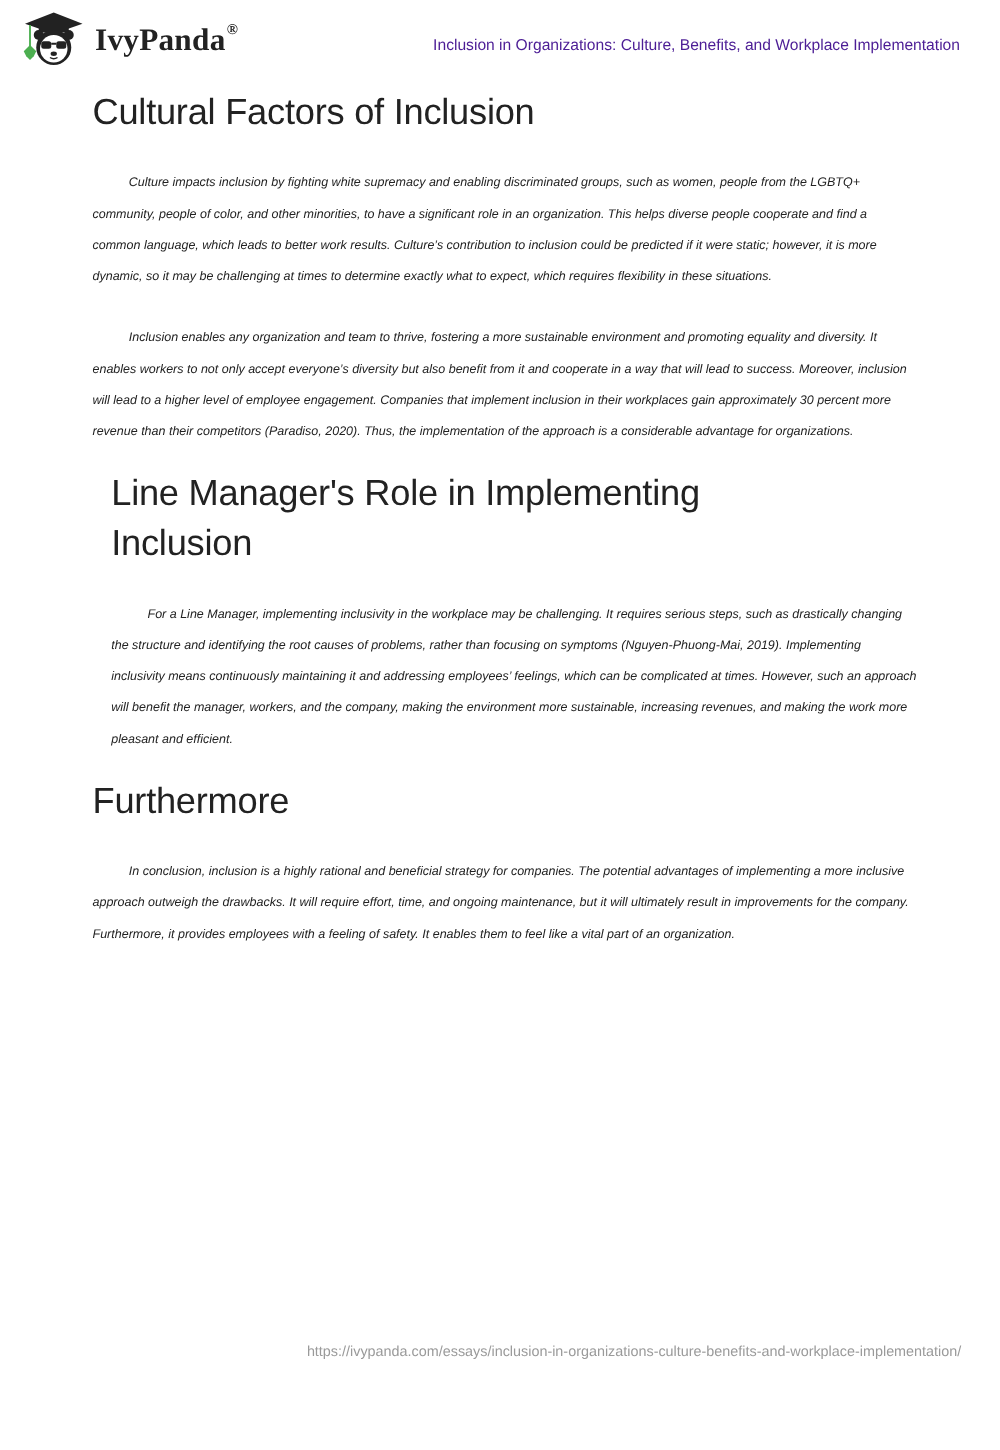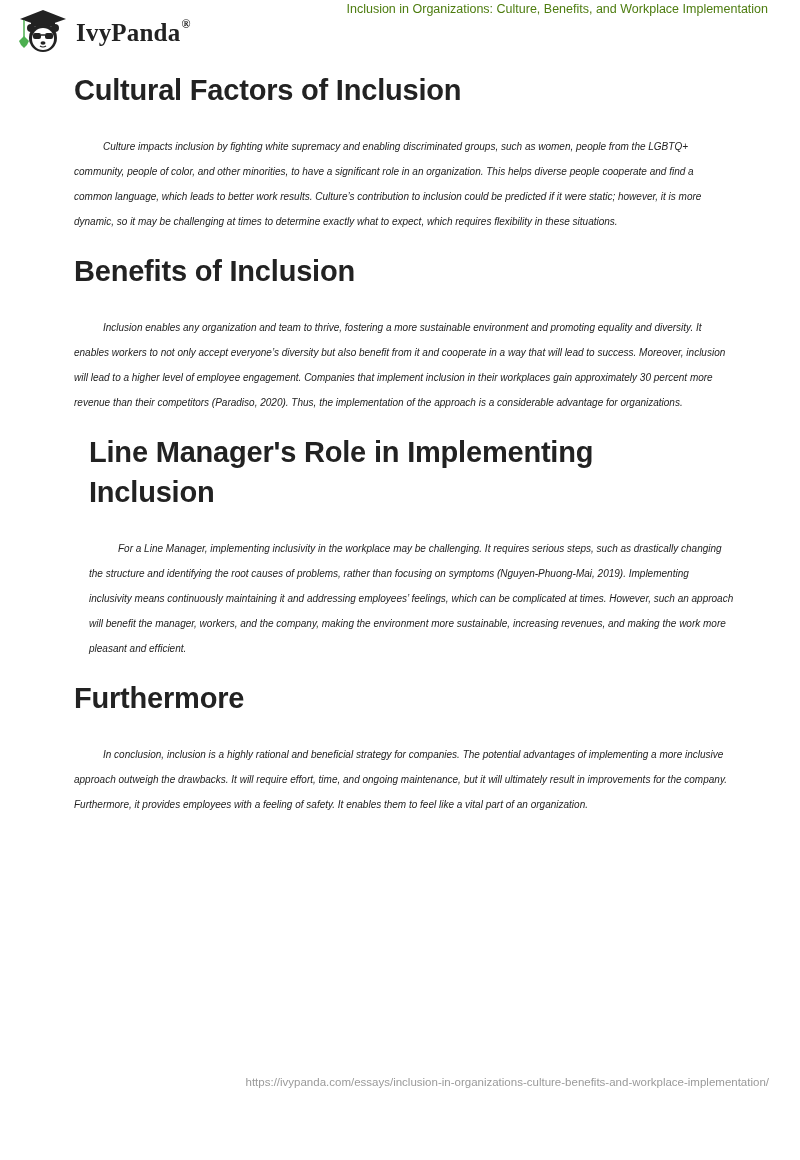--- a/index.html
+++ b/index.html
@@ -4,24 +4,24 @@
   <style>
     * { box-sizing: border-box; margin: 0; padding: 0; }
     html, body { width: 800px; height: 1160px; background: #ffffff; overflow: hidden; }
     body { font-family: "Liberation Sans", sans-serif; color: #222222; position: relative; }
 
     .header { position: absolute; left: 0; top: 0; width: 800px; height: 56px; }
     .logo { position: absolute; left: 16px; top: 8px; display: flex; align-items: center; }
     .logo svg { width: 54px; height: 46px; display: block; }
     .logo-text { font-family: "Liberation Serif", serif; font-weight: bold; font-size: 25px; color: #222; margin-left: 6px; margin-top: 4px; letter-spacing: 0.2px; }
     .logo-reg { font-size: 12px; vertical-align: super; position: relative; top: -4px; margin-left: 1px; }
-    .doc-title { position: absolute; right: 32px; top: 2px; font-size: 12.5px; color: #4d7c0f; white-space: nowrap; }
+    .doc-title { position: absolute; right: 32px; top: 29px; font-size: 12.5px; color: #4c1d95; white-space: nowrap; }
 
     .content { position: absolute; left: 74px; top: 70px; width: 660px; }
-    h2 { font-size: 29px; font-weight: bold; color: #222222; line-height: 40px; letter-spacing: -0.2px; }
+    h2 { font-size: 29px; font-weight: normal; color: #222222; line-height: 40px; letter-spacing: -0.2px; }
     p.body { font-size: 10px; line-height: 25px; color: #222; text-indent: 29px; margin-top: 24px; font-style: italic; }
 
     .footer-url { position: absolute; right: 31px; top: 1076px; font-size: 11.5px; color: #9a9a9a; white-space: nowrap; }
   </style>
 </head>
 <body>
 
 <div class="header">
   <div class="logo">
     <span>
@@ -51,21 +51,20 @@
   </div>
   <div class="doc-title">Inclusion in Organizations: Culture, Benefits, and Workplace Implementation</div>
 </div>
 
 <div class="content">
   <section>
     <h2>Cultural Factors of Inclusion</h2>
     <p class="body" style="margin-top:24px;">Culture impacts inclusion by fighting white supremacy and enabling discriminated groups, such as women, people from the LGBTQ+ community, people of color, and other minorities, to have a significant role in an organization. This helps diverse people cooperate and find a common language, which leads to better work results. Culture’s contribution to inclusion could be predicted if it were static; however, it is more dynamic, so it may be challenging at times to determine exactly what to expect, which requires flexibility in these situations.</p>
   </section>
   <section style="margin-top:17px;">
-    <h2>Benefits of Inclusion</h2>
     <p class="body" style="margin-top:24px;">Inclusion enables any organization and team to thrive, fostering a more sustainable environment and promoting equality and diversity. It enables workers to not only accept everyone’s diversity but also benefit from it and cooperate in a way that will lead to success. Moreover, inclusion will lead to a higher level of employee engagement. Companies that implement inclusion in their workplaces gain approximately 30 percent more revenue than their competitors (Paradiso, 2020). Thus, the implementation of the approach is a considerable advantage for organizations.</p>
   </section>
   <section style="margin-top:17px;margin-left:15px;">
     <h2 style="width:560px;">Line Manager's Role in Implementing Inclusion</h2>
     <p class="body" style="margin-top:24px;">For a Line Manager, implementing inclusivity in the workplace may be challenging. It requires serious steps, such as drastically changing the structure and identifying the root causes of problems, rather than focusing on symptoms (Nguyen-Phuong-Mai, 2019). Implementing inclusivity means continuously maintaining it and addressing employees’ feelings, which can be complicated at times. However, such an approach will benefit the manager, workers, and the company, making the environment more sustainable, increasing revenues, and making the work more pleasant and efficient.</p>
   </section>
   <section style="margin-top:17px;">
     <h2>Furthermore</h2>
     <p class="body" style="margin-top:24px;">In conclusion, inclusion is a highly rational and beneficial strategy for companies. The potential advantages of implementing a more inclusive approach outweigh the drawbacks. It will require effort, time, and ongoing maintenance, but it will ultimately result in improvements for the company. Furthermore, it provides employees with a feeling of safety. It enables them to feel like a vital part of an organization.</p>
   </section>

